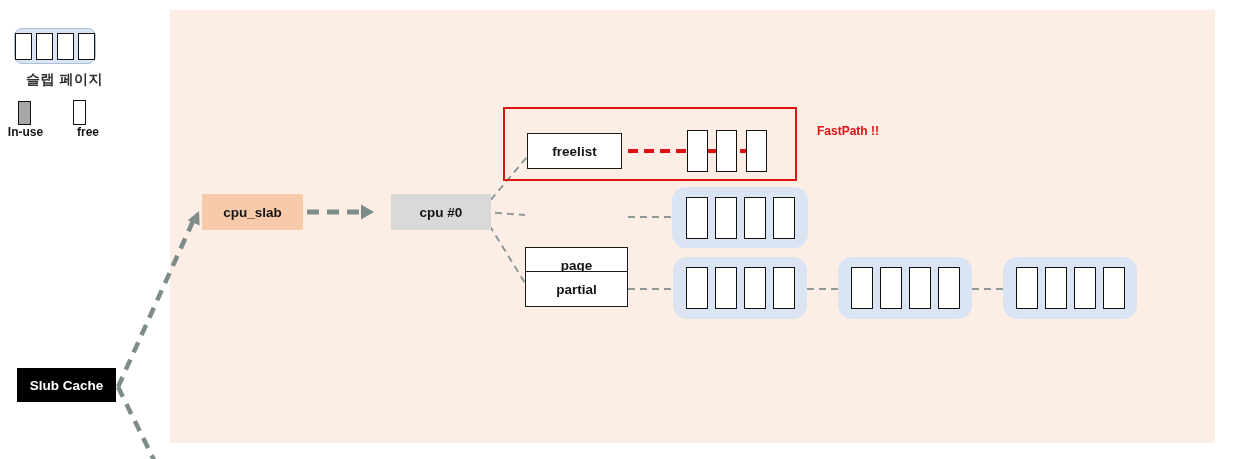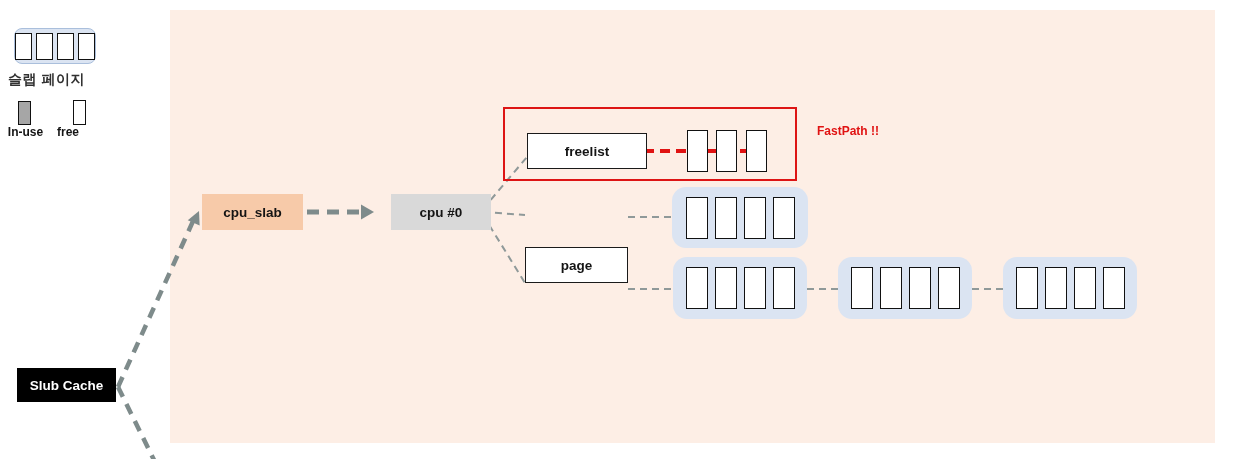--- a/index.html
+++ b/index.html
@@ -10,36 +10,36 @@
   .abs{position:absolute;}
   
   .panel{left:170px;top:10px;width:1045px;height:433px;background:#fdeee5;}
   
   #lines{left:0;top:0;width:1250px;height:459px;pointer-events:none;}
   
   .legend-slab{left:14px;top:28px;width:80px;height:34px;background:#dbe4f2;
     border:1px solid #aabfdc;border-radius:8px;display:flex;align-items:center;
     justify-content:center;gap:4px;}
   .legend-slab .cell{width:15px;height:25px;background:#ffffff;border:1.4px solid #111;}
-  .legend-title{left:8px;top:71px;width:95px;text-align:left;font-size:14px;
+  .legend-title{left:8px;top:71px;width:95px;text-align:right;font-size:14px;
     font-weight:700;color:#303030;letter-spacing:0.5px;}
   .swatch{border:1.3px solid #111;}
   .swatch-inuse{left:18px;top:101px;width:11px;height:22px;background:#a6a6a6;}
   .swatch-free{left:73px;top:100px;width:11px;height:23px;background:#ffffff;}
   .swatch-label{top:125px;font-size:12px;font-weight:700;color:#141414;text-align:center;}
   .label-inuse{left:3px;width:45px;}
-  .label-free{left:48px;width:40px;text-align:center;}
+  .label-free{left:68px;width:40px;text-align:center;}
   
   .node{display:flex;align-items:center;justify-content:center;
     font-size:13.5px;font-weight:700;color:#141414;box-sizing:border-box;}
   .slub-cache{left:17px;top:368px;width:99px;height:34px;background:#000000;color:#ffffff;}
   .cpu-slab{left:202px;top:194px;width:101px;height:36px;background:#f7caa9;}
   .cpu0{left:391px;top:194px;width:100px;height:36px;background:#d9d9d9;}
   .white-node{background:#ffffff;border:1.5px solid #1a1a1a;}
-  .freelist{left:527px;top:133px;width:120px;height:36px;}
+  .freelist{left:527px;top:133px;width:95px;height:36px;}
   .page{left:525px;top:199px;width:103px;height:36px;margin-top:48px;}
   .partial{left:525px;top:271px;width:103px;height:36px;}
   
   .red-box{left:503px;top:107px;width:294px;height:74px;border:2.5px solid #dd1414;
     box-sizing:border-box;background:transparent;}
   .fastpath{left:817px;top:124px;font-size:12px;font-weight:700;color:#e01212;}
   .obj-cell{width:21px;height:42px;background:#ffffff;border:1.6px solid #111;
     box-sizing:border-box;top:130px;}
   .obj1{left:687px;} .obj2{left:716px;} .obj3{left:746px;}
   
@@ -107,20 +107,21 @@
   <div class="abs fastpath">FastPath !!</div>
 
   <div class="abs node white-node page">page</div>
   <div class="abs slab slab-page-row">
       <div class="cell"></div>
       <div class="cell"></div>
       <div class="cell"></div>
       <div class="cell"></div>
     </div>
 
+  <div class="abs node white-node partial">partial</div>
   <div class="abs slab slab-partial-1">
       <div class="cell"></div>
       <div class="cell"></div>
       <div class="cell"></div>
       <div class="cell"></div>
     </div>
   <div class="abs slab slab-partial-2">
       <div class="cell"></div>
       <div class="cell"></div>
       <div class="cell"></div>

